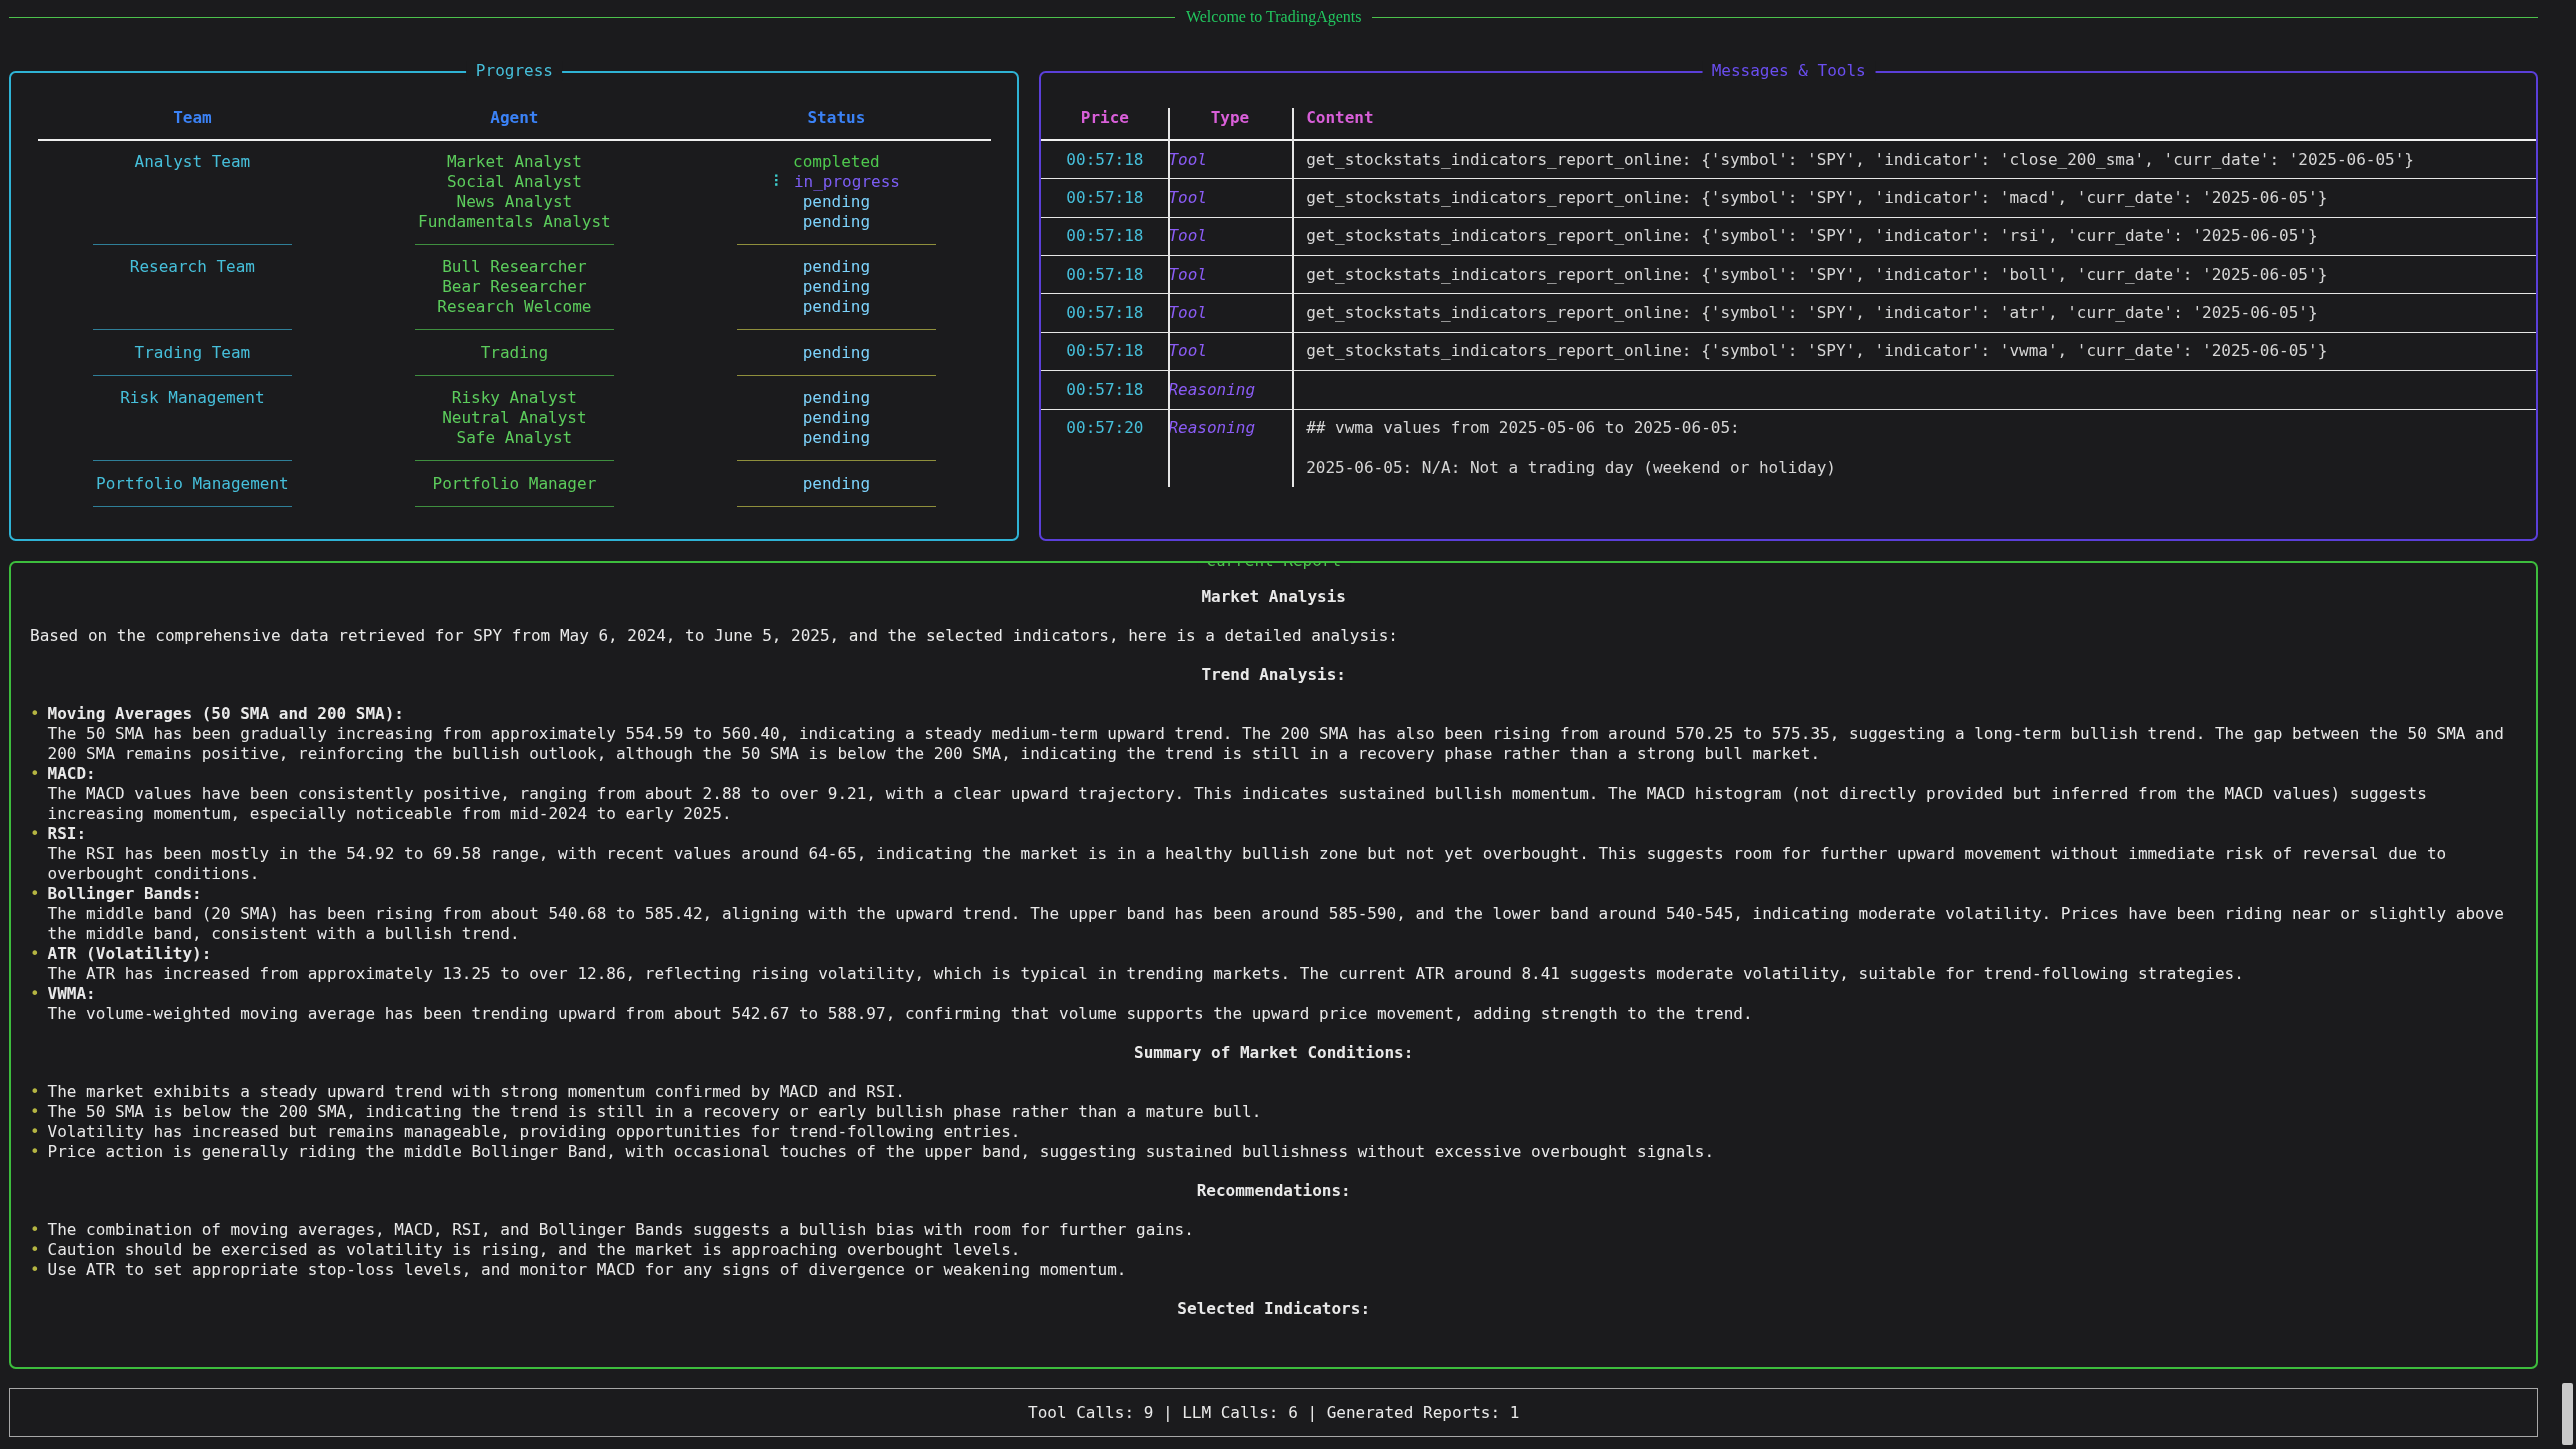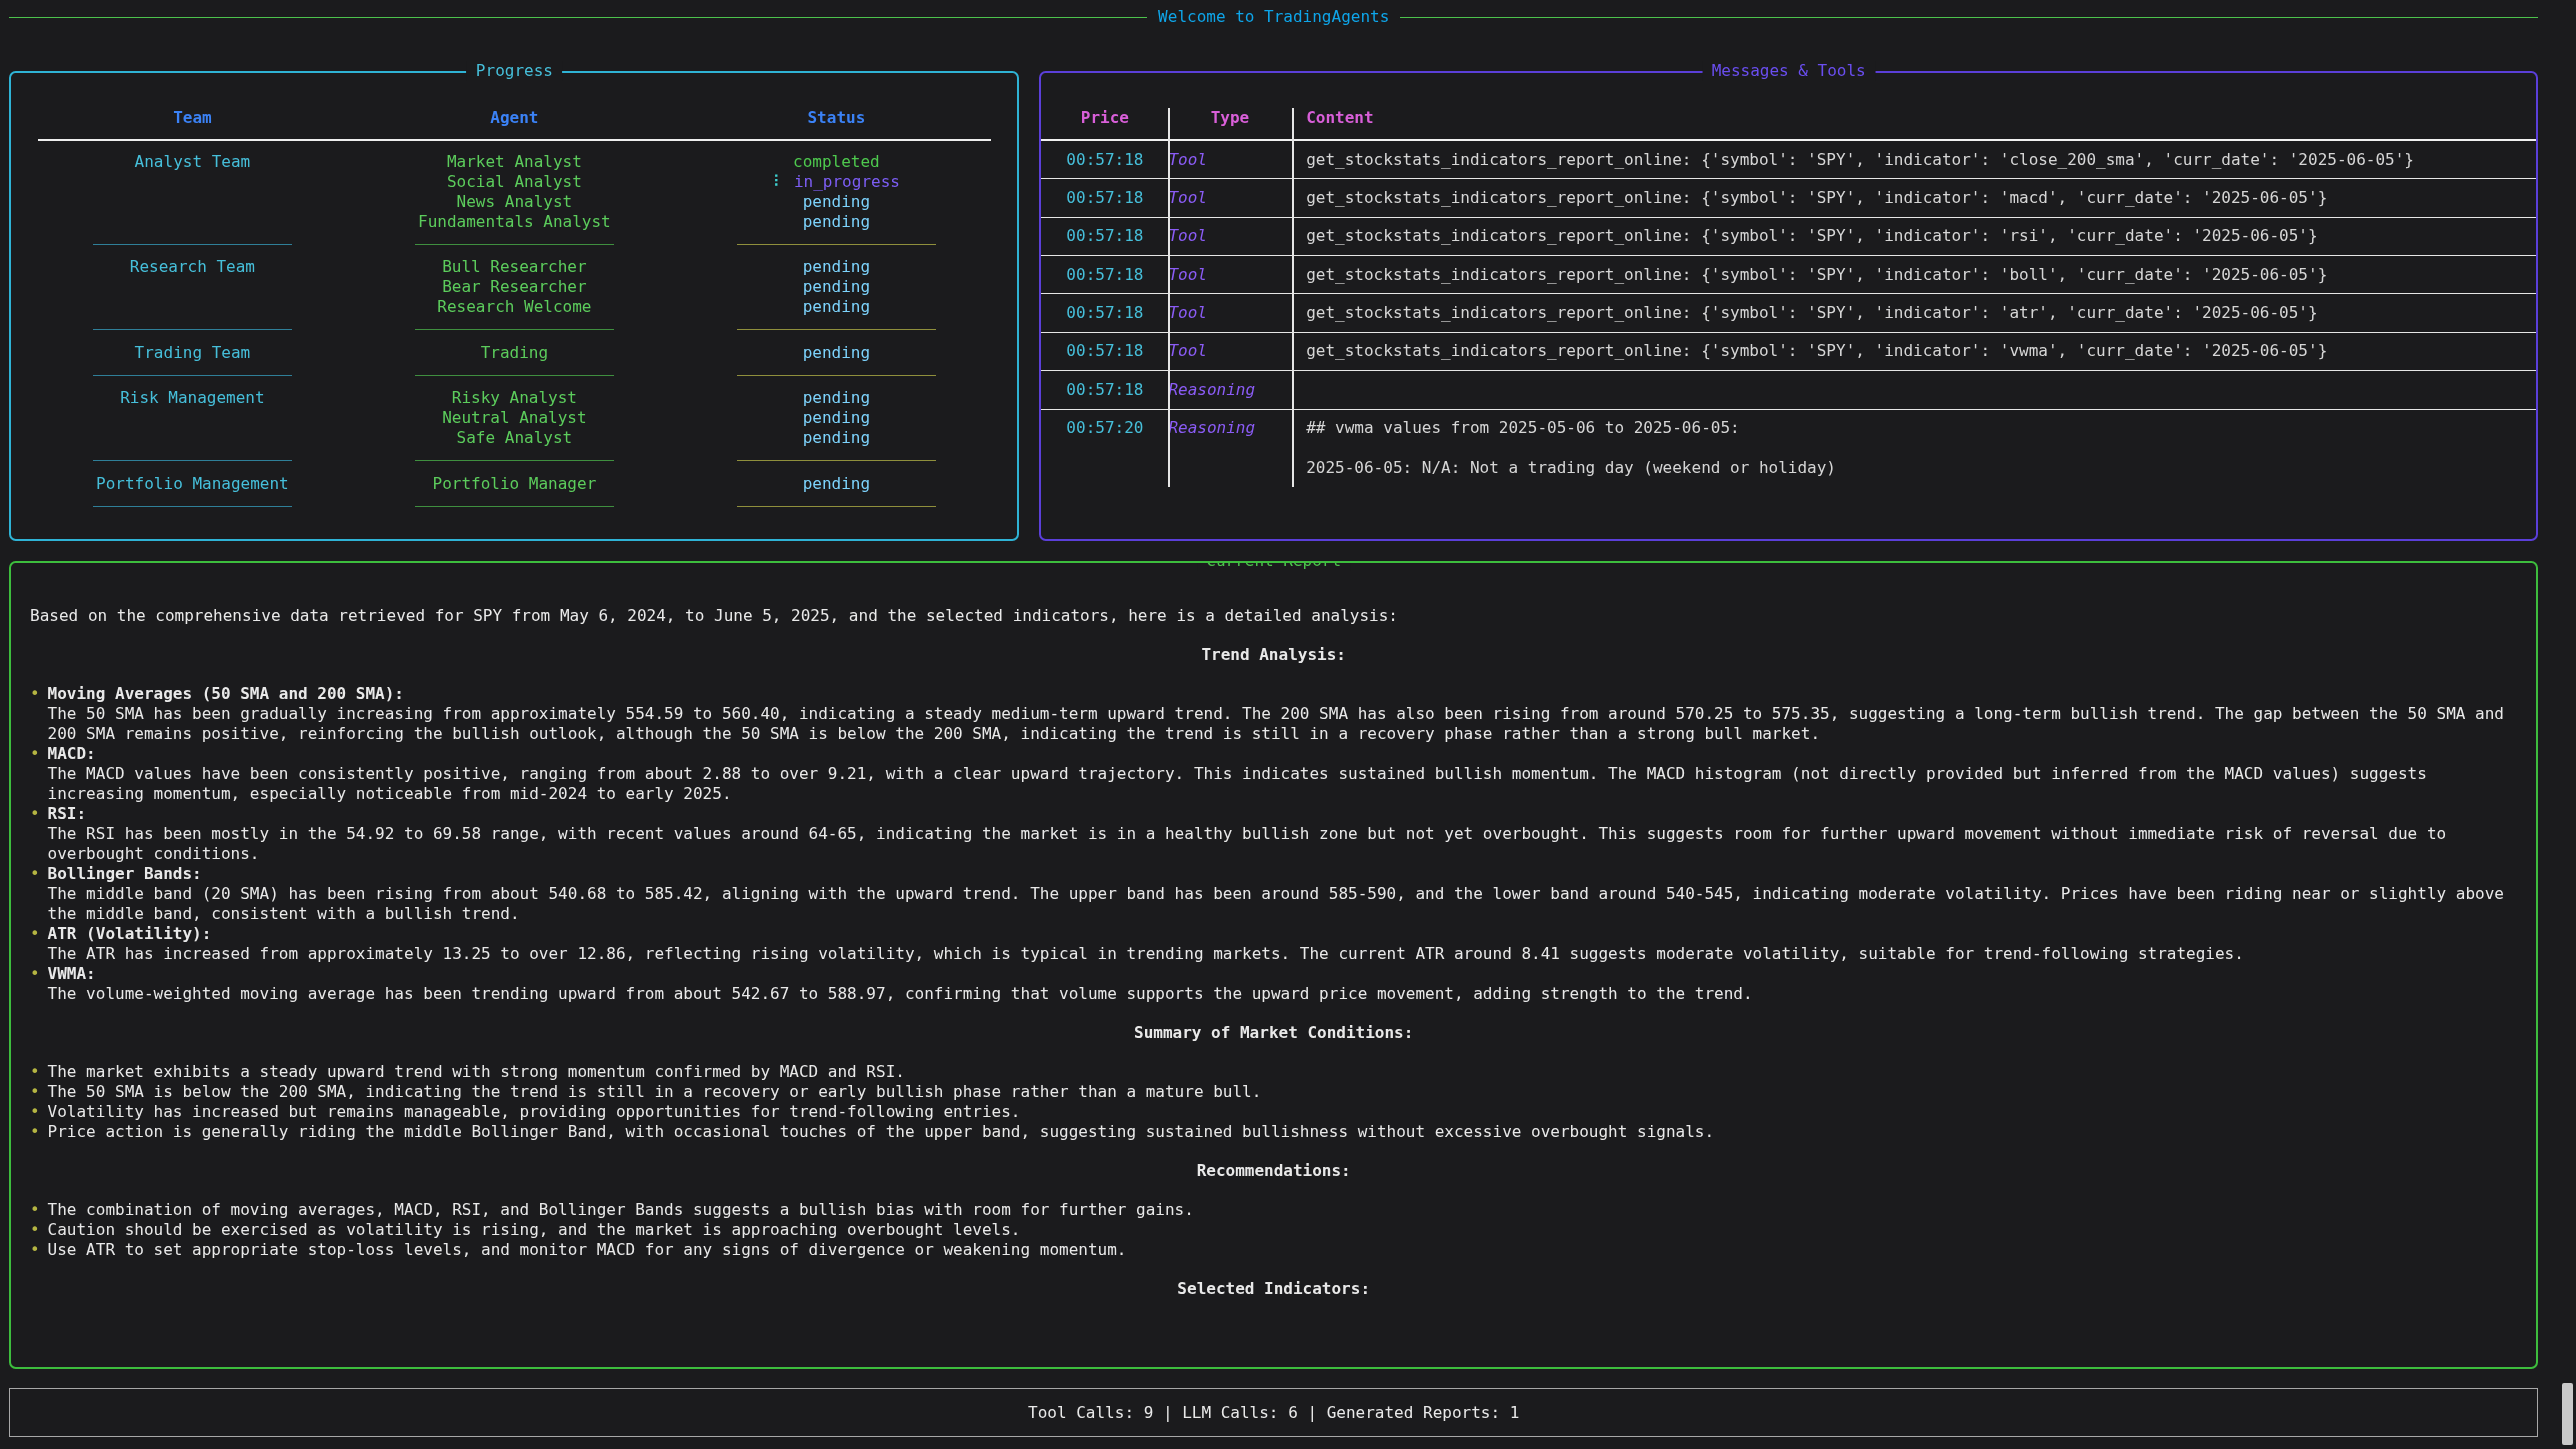--- a/index.html
+++ b/index.html
@@ -5,21 +5,21 @@
   html,body{margin:0;padding:0;background:#141415;}
   .screen{
     position:relative;width:2576px;height:1449px;box-sizing:border-box;
     background:#1b1b1d;padding:2.7px 38px 0 9.4px;
     font-family:"DejaVu Sans Mono",monospace;font-size:16px;line-height:20px;color:#e9e9e9;
     overflow:hidden;
   }
   
   .rule{display:flex;align-items:center;height:29.5px;}
   .rule .line{flex:1;height:0;border-top:1.3px solid #4cc24c;}
-  .rule-title{color:#0ea5e9;padding:0 10.7px;white-space:nowrap;}
+  .rule-title{color:#22c55e;padding:0 10.7px;white-space:nowrap;font-family:Liberation Serif, serif;}
   
   .panels-row{display:flex;gap:20px;height:470px;margin-top:39px;}
   .panel{position:relative;border-radius:6.7px;box-sizing:border-box;background:#1b1b1d;}
   .progress-panel{width:1010px;border:2px solid #2fb3d5;}
   .messages-panel{flex:1;border:2px solid #5b3fd9;}
   .report-panel{border:2px solid #3dbd3d;height:808px;margin-top:20px;overflow:hidden;}
   .stats-panel{border:1.3px solid #a8a8a8;height:47px;margin-top:19px;display:flex;align-items:center;justify-content:center;}
   .panel-title{position:absolute;top:-12px;left:50%;transform:translateX(-50%);background:#1b1b1d;padding:0 9.4px;white-space:nowrap;}
   .t-cyan{color:#46bfda;} .t-purple{color:#6a4ef0;} .t-green{color:#4cc24c;}
   
@@ -237,20 +237,21 @@
             <span>2025-06-05: N/A: Not a trading day (weekend or holiday)</span>
           </span>
         </div>
       </div>
     </section>
   </div>
 
   <section class="panel report-panel">
     <span class="panel-title t-green">Current Report</span>
     <div class="rcontent">
+      <div class="center-h first">Market Analysis</div>
       <div class="intro">Based on the comprehensive data retrieved for SPY from May 6, 2024, to June 5, 2025, and the selected indicators, here is a detailed analysis:</div>
       <div class="center-h">Trend Analysis:</div>
 
       <div class="bullets">
         <div class="bullet-item">
           <span class="bullet">•</span>
           <span class="b-content"><span class="b-label">Moving Averages (50 SMA and 200 SMA):</span><br><span>The 50 SMA has been gradually increasing from approximately 554.59 to 560.40, indicating a steady medium-term upward trend. The 200 SMA has also been rising from around 570.25 to 575.35, suggesting a long-term bullish trend. The gap between the 50 SMA and 200 SMA remains positive, reinforcing the bullish outlook, although the 50 SMA is below the 200 SMA, indicating the trend is still in a recovery phase rather than a strong bull market.</span></span>
         </div>
         <div class="bullet-item">
           <span class="bullet">•</span>

